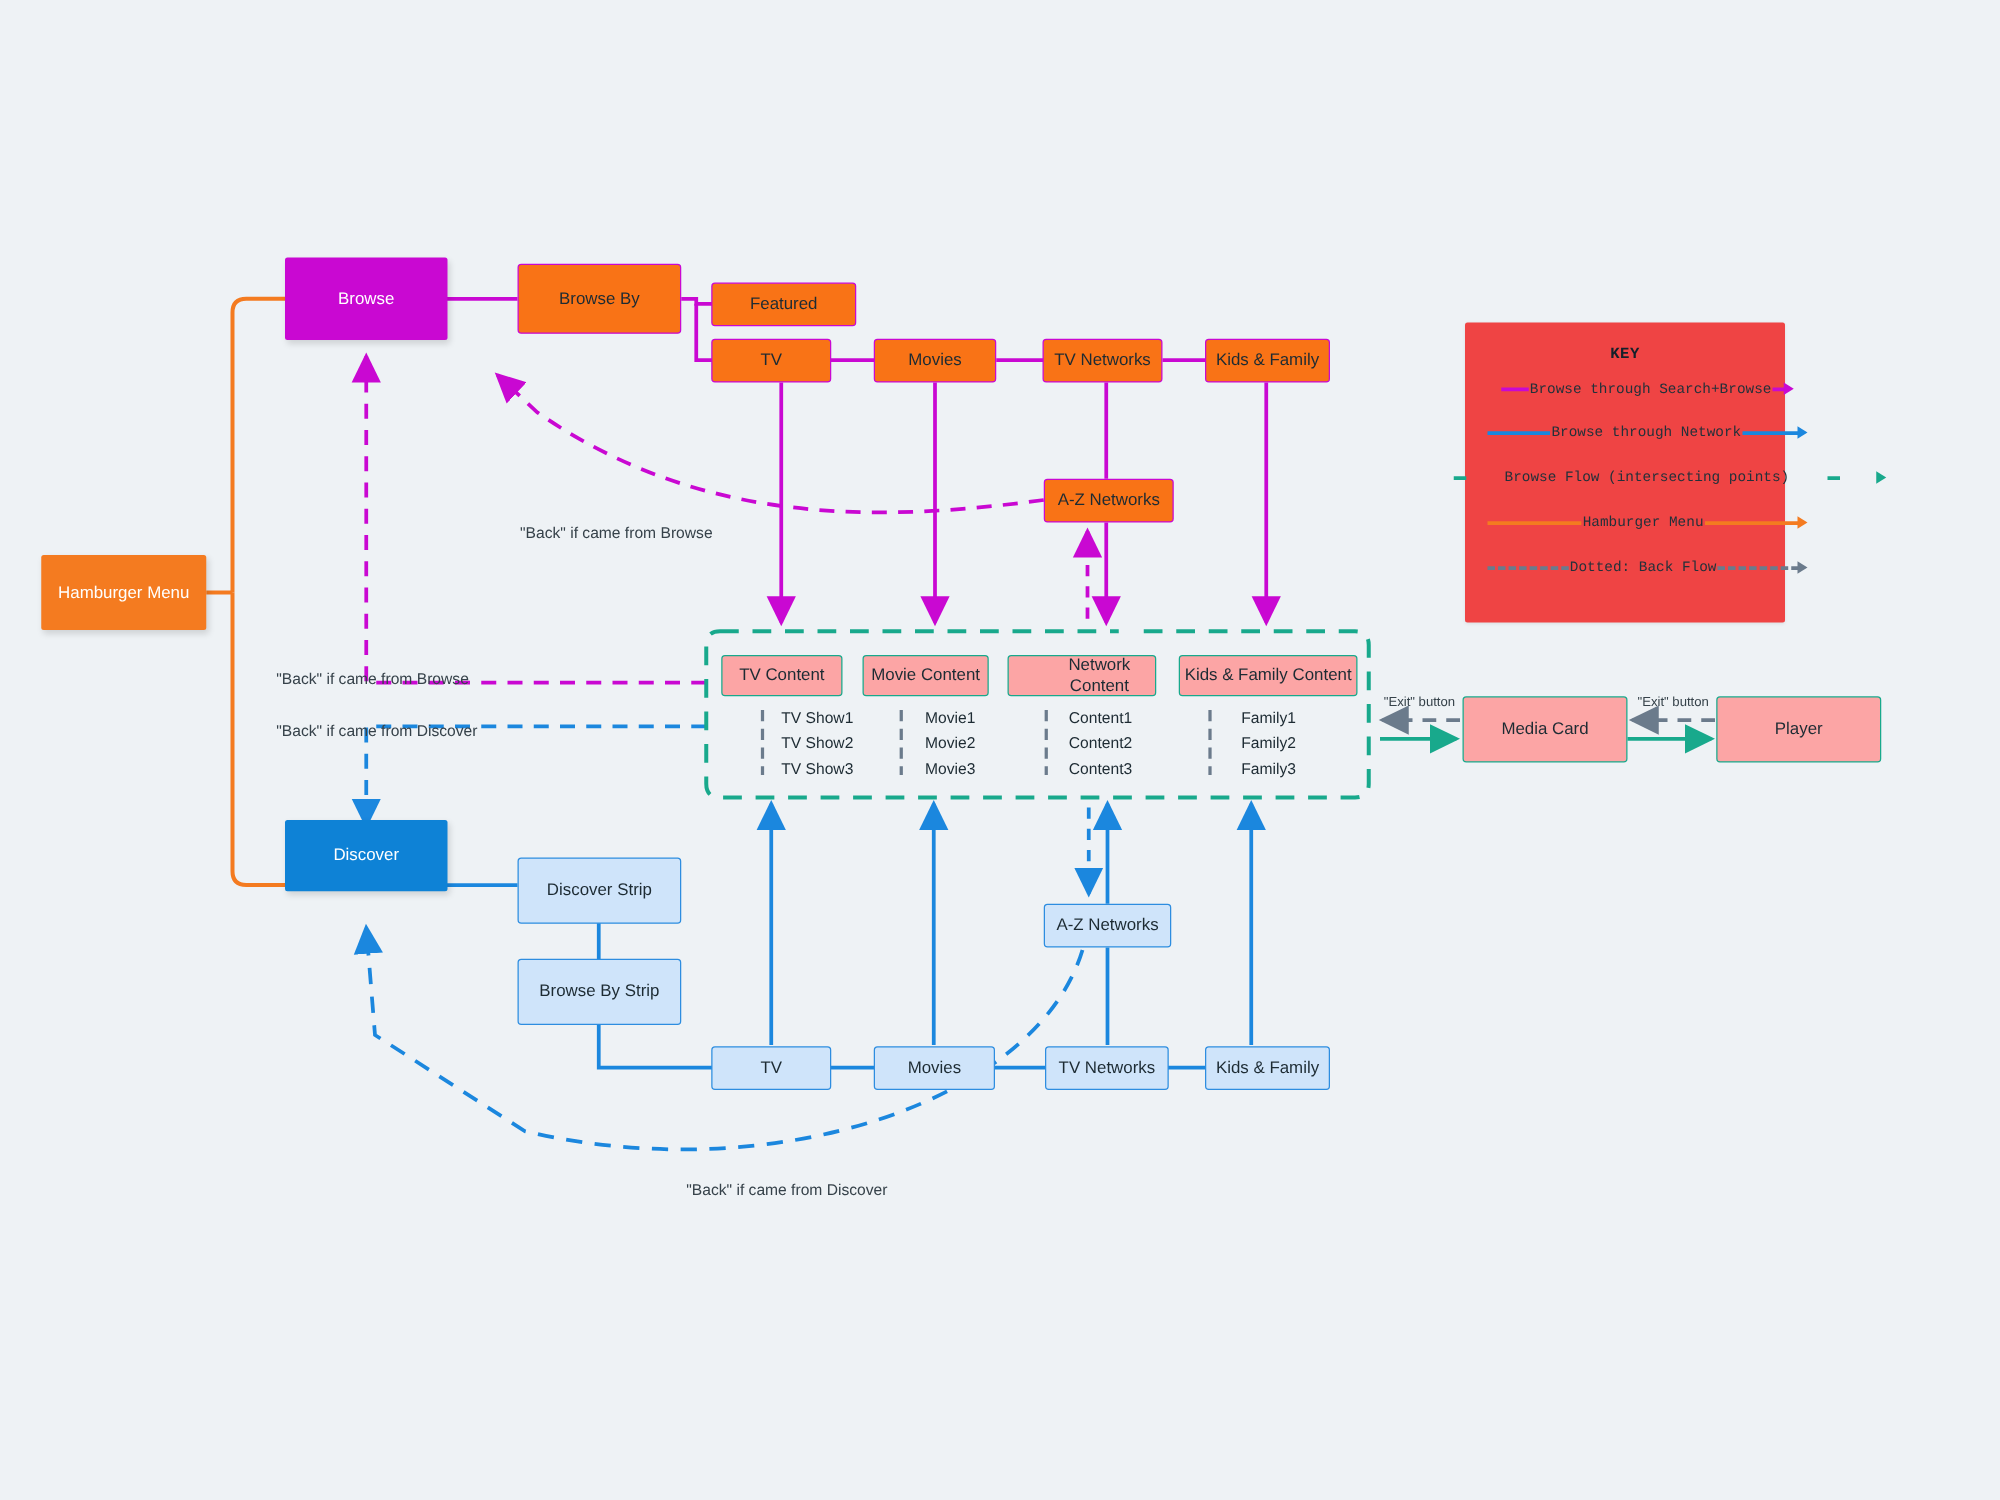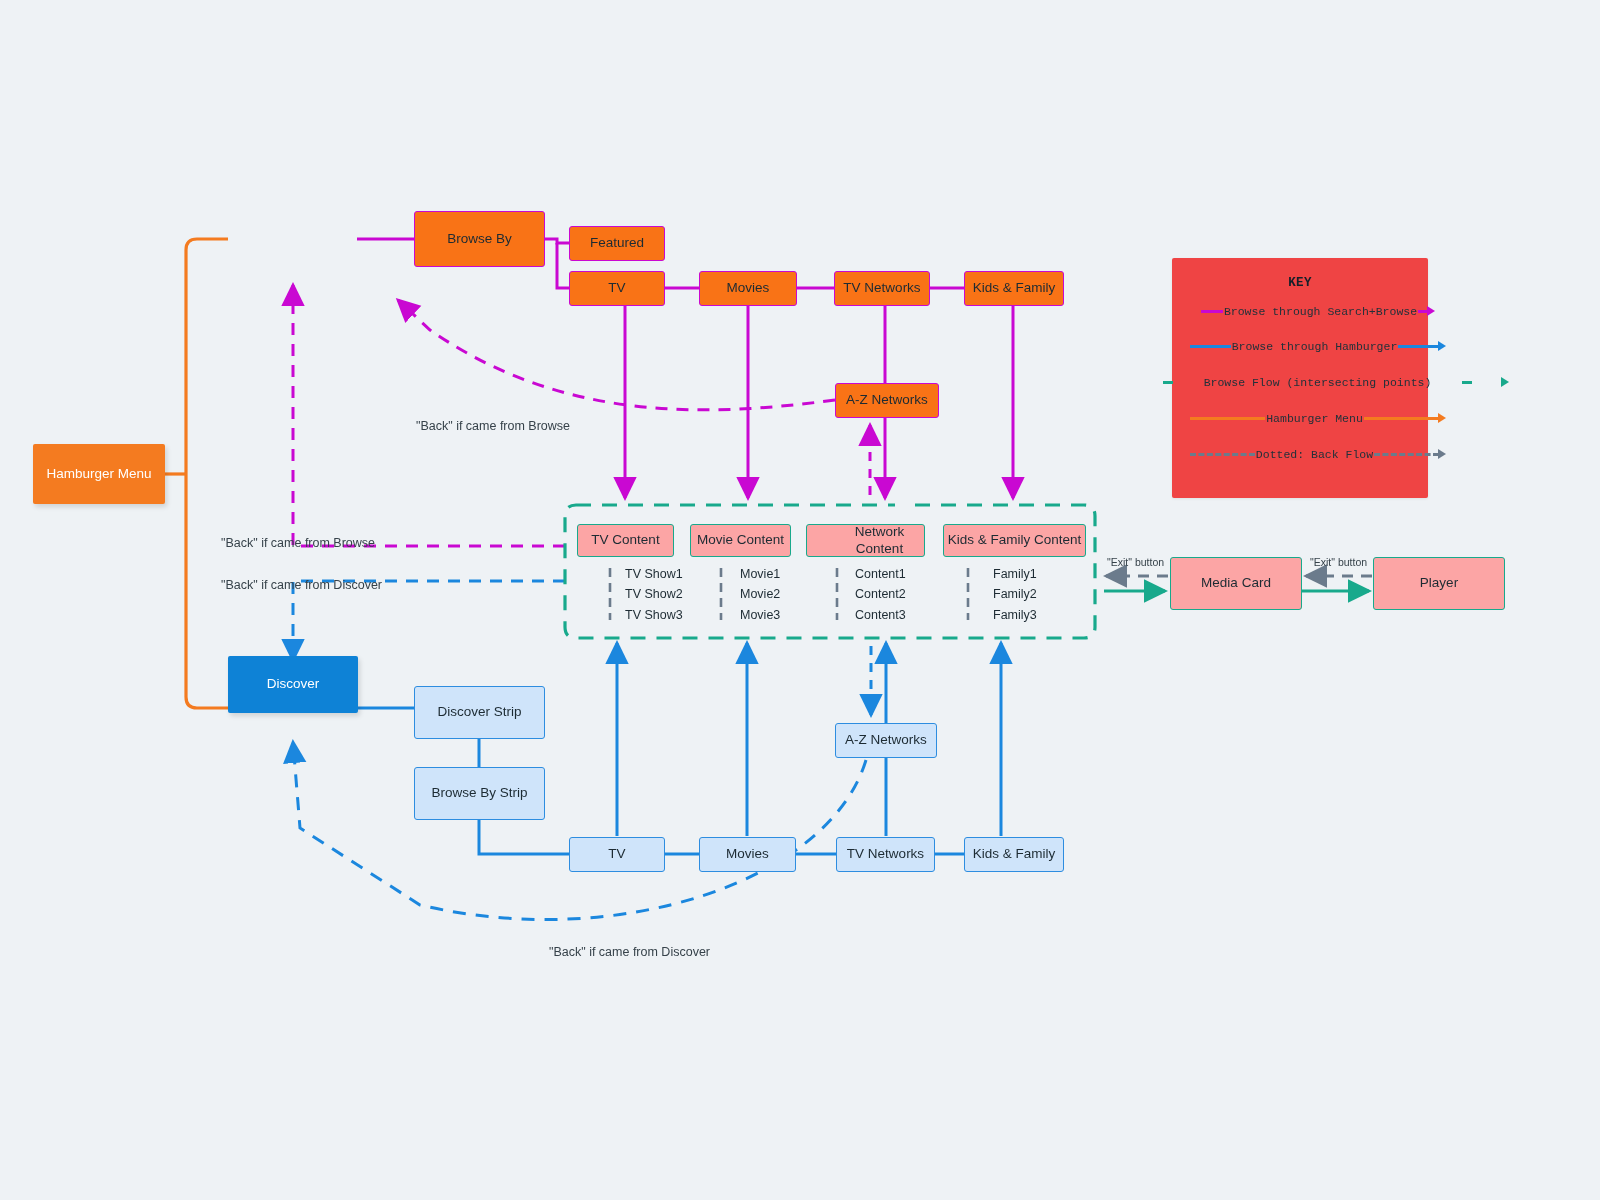--- a/index.html
+++ b/index.html
@@ -244,26 +244,29 @@
     <g>
       <path d="M576,505 L895,505" stroke="#18a98c" stroke-width="3.2" fill="none" stroke-dasharray="15,11"></path>
       <path d="M915,505 L1084,505 Q1095,505 1095,516 L1095,627 Q1095,638 1084,638 L576,638 Q565,638 565,627 L565,516 Q565,505 576,505" stroke="#18a98c" stroke-width="3.2" fill="none" stroke-dasharray="15,11"></path>
     </g>
   </svg>
 
   <div class="node solid-orange" style="left:33px; top:444px; width:132px; height:60px;">
     <span>Hamburger Menu</span>
   </div>
 
+  <div class="node solid-magenta" style="left:228px; top:206px; width:130px; height:66px;">
+    <span>Browse</span>
+  </div>
 
   <div class="node pink" style="left:414px; top:211px; width:131px; height:56px;">
     <span>Browse By</span>
   </div>
 
-  <div class="node pink" style="left:569px; top:226px; width:96px; height:35px;">
+  <div class="node pink" style="left:569px; top:226px; width:116px; height:35px;">
     <span>Featured</span>
   </div>
 
   <div class="node pink" style="left:569px; top:271px; width:96px; height:35px;">
     <span>TV</span>
   </div>
 
   <div class="node pink" style="left:699px; top:271px; width:98px; height:35px;">
     <span>Movies</span>
   </div>
@@ -397,21 +400,21 @@
 
     <div class="key-row" style="top:44px; padding:0 18px;">
       <div class="key-line" style="background:#c908d2; max-width:22px;"></div>
       <span class="kl">Browse through Search+Browse</span>
       <div class="key-line" style="background:#c908d2; max-width:2px;"></div>
       <div class="key-arrow" style="color:#c908d2;"></div>
     </div>
 
     <div class="key-row" style="top:79px; padding:0 18px;">
       <div class="key-line" style="background:#1b87de; max-width:60px;"></div>
-      <span class="kl">Browse through Hamburger</span>
+      <span class="kl">Browse through Network</span>
       <div class="key-line" style="background:#1b87de; max-width:45px;"></div>
       <div class="key-arrow" style="color:#1b87de;"></div>
     </div>
 
     <div class="key-row" style="top:115px; padding:0 36px;gap:30px;">
       <div class="key-line" style="background:#18a98c; max-width:10px;"></div>
       <span class="kl">Browse Flow (intersecting points)</span>
       <div class="key-line" style="background:#18a98c; max-width:2px;"></div>
       <div class="key-arrow" style="color:#18a98c;"></div>
     </div>

